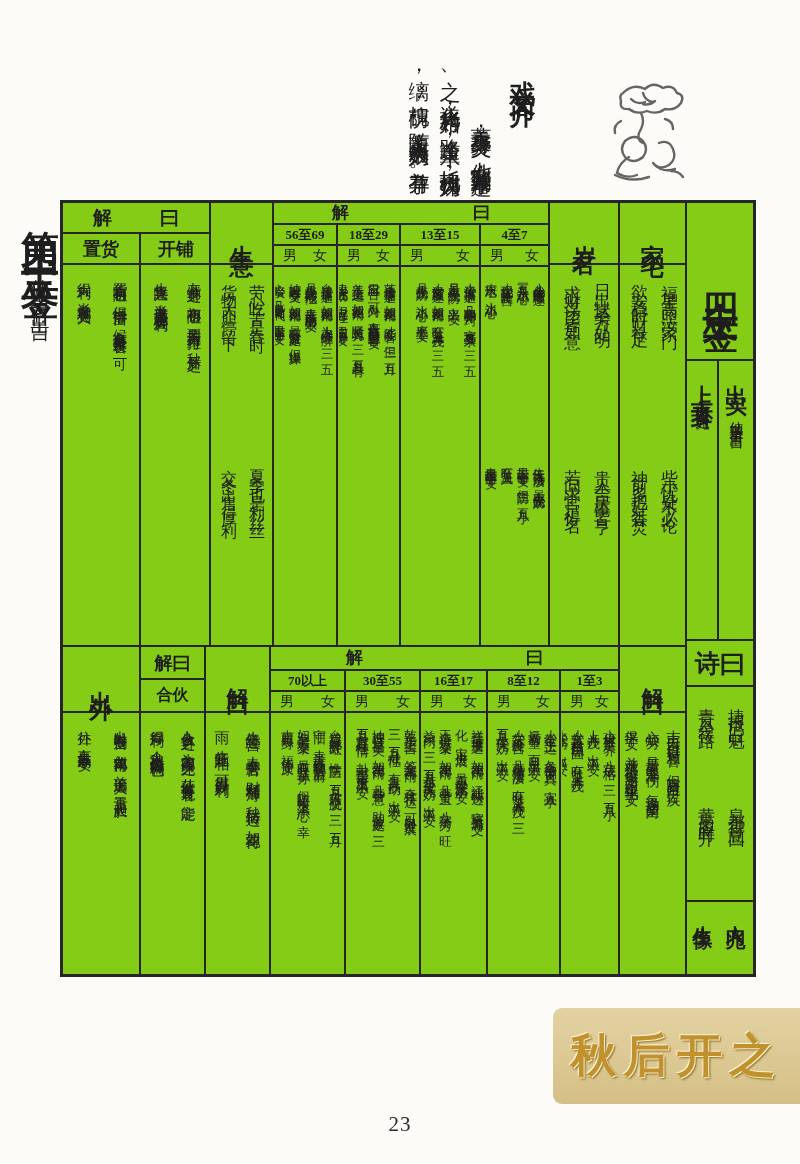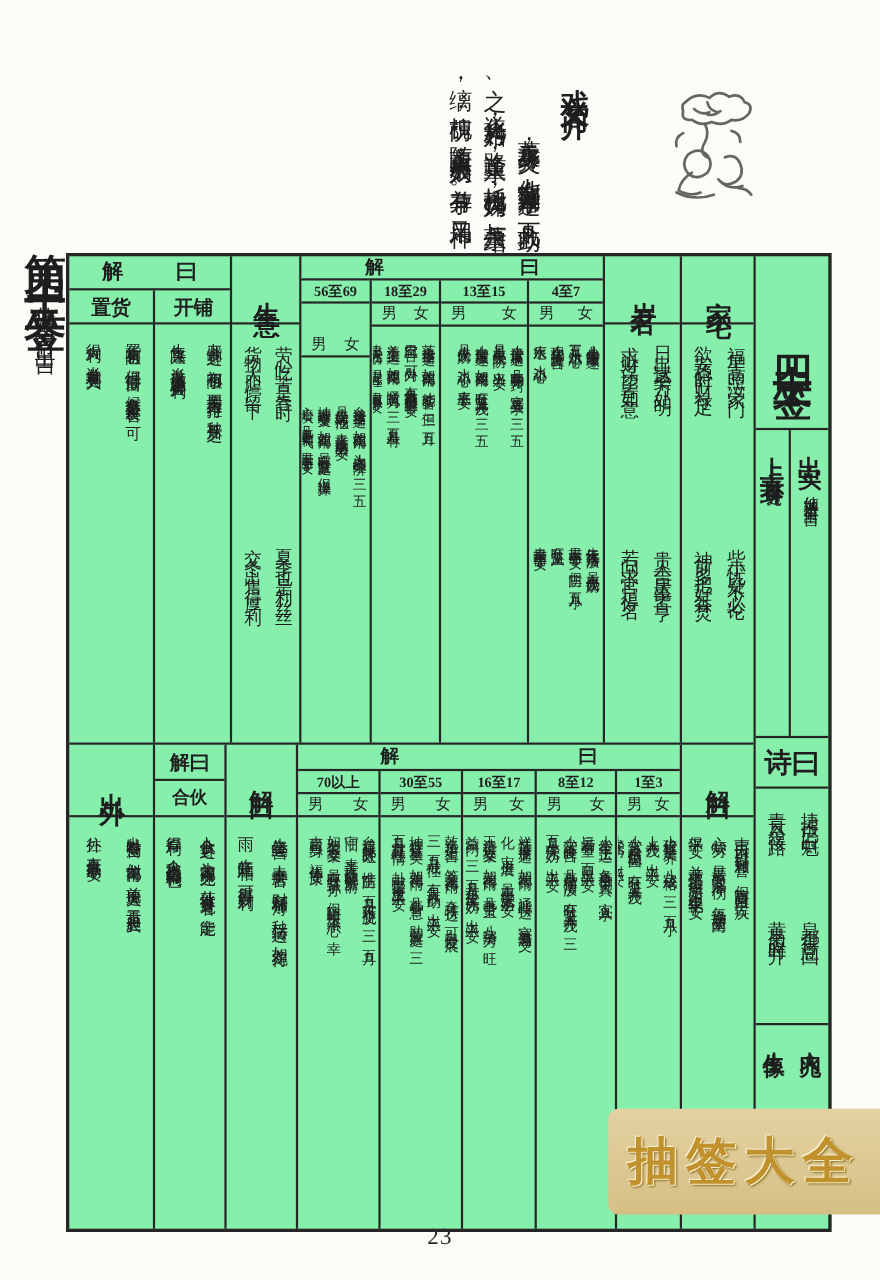--- a/index.html
+++ b/index.html
@@ -13,21 +13,21 @@
   .abs { position:absolute; }
   .v { writing-mode:vertical-rl; }
   
   #intro-title { left:505px; top:60px; height:140px; font-size:26px; font-weight:700; letter-spacing:7px; }
   #intro-text  { left:52px; top:64px; width:444px; height:132px; font-size:21px; line-height:31px; letter-spacing:2px; }
   
   #left-sign { left:14px; top:200px; height:480px; }
   #left-sign .big  { font-size:38px; font-weight:700; letter-spacing:13px; }
   #left-sign .small{ font-size:19px; letter-spacing:6px; }
   
-  #table { left:60px; top:200px; width:696px; height:890px; border:3px solid #262626; display:flex; background:#86efac;margin-top:30px; }
+  #table { left:60px; top:200px; width:696px; height:777px; border:3px solid #262626; display:flex; background:#84cc16; }
   #main  { flex:1 1 auto; display:flex; flex-direction:column; min-width:0; }
   .half  { display:flex; min-height:0; }
   #top-half { height:444px; border-bottom:2px solid #262626; }
   #bottom-half { flex:1; }
   .col, .grp { border-right:2px solid #262626; display:flex; flex-direction:column; min-width:0; }
   .col:last-child, .grp:last-child { border-right:none; }
   .grp-hd { border-bottom:2px solid #262626; font-weight:700; }
   .sub-row { flex:1; display:flex; min-height:0; }
   .sub-col { display:flex; flex-direction:column; border-right:2px solid #262626; min-width:0; }
   .sub-col:last-child { border-right:none; }
@@ -142,21 +142,21 @@
             <div class="tblock">
               <div class="tline">夏季也是利丝丝</div>
               <div class="tline">交冬出售得厚利</div>
             </div>
           </div>
       </div>
 
       <div class="grp" style="flex:1 1 282px;">
         <div class="grp-hd spread" style="height:22px; line-height:20px; font-size:17px; padding:0 58px;">解曰</div>
         <div class="sub-row">
-          <div class="sub-col" style="flex:0 0 64px;gap:28px;">
+          <div class="sub-col" style="flex:0 0 64px;">
             <div class="rng">56至69</div>
             <div class="gen spread">男女</div>
             <div class="cell agetop">
                 <div class="tblock">
                   <div class="tline">台造步运亨通　如龙得雨　为人老练经济　三　五</div>
                   <div class="tline">月小疾无妨戒性　幸贵人扶助出入平安</div>
                   <div class="tline">坤造时令交泰　如龙得雨　虽有旺益家庭　但嫌操</div>
                   <div class="tline">心暗疾　凡事温柔和气　吉星守命平安</div>
                 </div>
               </div>
@@ -384,15 +384,15 @@
       <div>
         <div class="vline">生像：</div>
       </div>
       <div>
         <div class="vline">内兆：</div>
       </div>
     </div>
   </div>
 </div>
 
-<div class="abs" id="watermark">抽签大全</div>
+<div class="abs" id="watermark">秋后开之</div>
 
 <div class="abs" id="page-no">23</div>
 
 </body></html>

